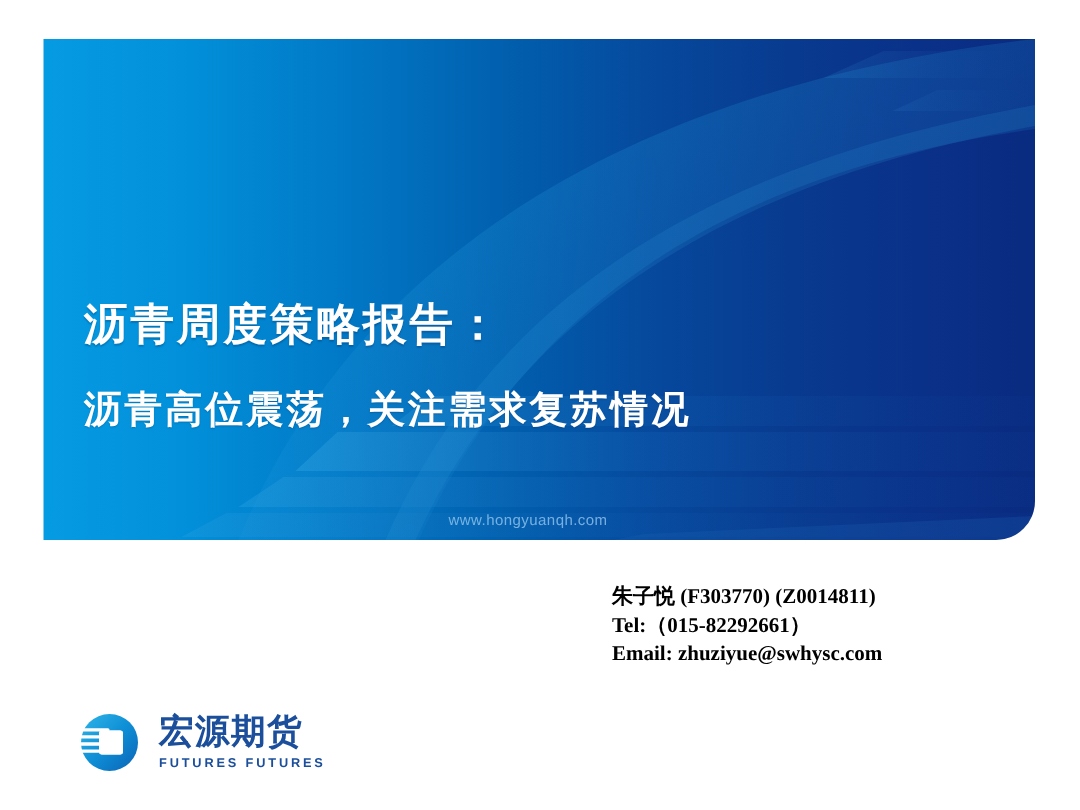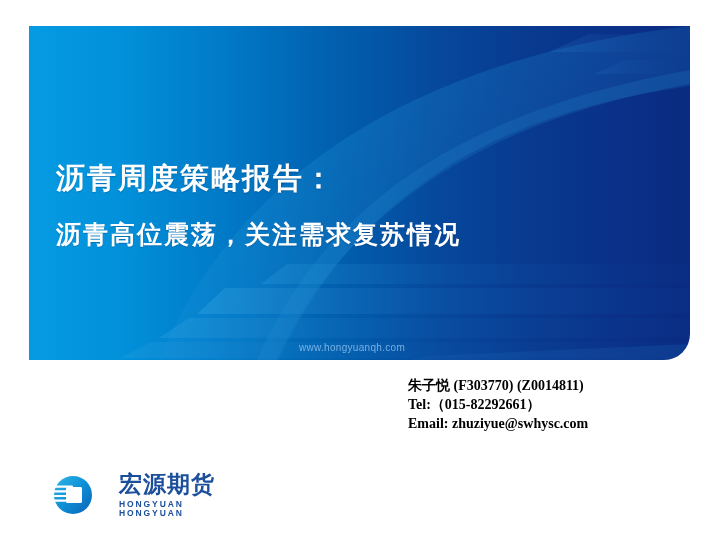--- a/index.html
+++ b/index.html
@@ -58,20 +58,21 @@
   }
   .title-main {
     color: #ffffff;
     font-size: 29px;
     font-weight: bold;
     letter-spacing: 2px;
     line-height: 1.25;
     white-space: nowrap;
     font-family: "DejaVu Serif", "Liberation Serif", serif;
     text-shadow: 0 1px 1px rgba(0,30,80,0.25);
+    margin-top: 38px;
   }
   .title-sub {
     color: #ffffff;
     font-size: 25px;
     font-weight: bold;
     letter-spacing: 2px;
     line-height: 1.25;
     margin-top: 25px;
     white-space: nowrap;
     font-family: Liberation Mono, monospace;
@@ -88,21 +89,21 @@
     color: rgba(150, 200, 238, 0.78);
     font-family: "Liberation Sans", "DejaVu Sans", sans-serif;
     z-index: 6;
     white-space: nowrap;
   }
 
   
   .contact {
     position: absolute;
     left: 408px;
-    top: 376px;
+    top: 389px;
     color: #000000;
     font-size: 14px;
     font-weight: bold;
     line-height: 19px;
     font-family: "Liberation Serif", "DejaVu Serif", serif;
     white-space: nowrap;
   }
   .contact-line { display: block; }
 
   
@@ -110,21 +111,21 @@
     position: absolute;
     left: 47px;
     top: 470px;
     width: 180px;
     height: 50px;
     display: flex;
     align-items: center;
   }
   .logo-mark { width: 52px; height: 46px; flex: 0 0 auto; }
   .logo-text {
-    margin-left: 20px;
+    margin-left: 7px;
     display: flex;
     flex-direction: column;
     justify-content: flex-start;
   }
   .logo-cn {
     font-size: 23px;
     font-weight: bold;
     color: #1B4E9B;
     letter-spacing: 1px;
     line-height: 1;
@@ -207,17 +208,17 @@
         <rect x="0" y="13.5" width="26" height="2.2" rx="1"></rect>
         <rect x="1" y="18.2" width="25" height="2.2" rx="1"></rect>
         <rect x="2" y="22.9" width="24" height="2.2" rx="1"></rect>
         <rect x="3" y="27.6" width="23" height="2.2" rx="1"></rect>
       </g>
       <rect x="19" y="15" width="16" height="16" rx="2" fill="#ffffff"></rect>
       <rect x="22.5" y="18.5" width="9" height="9" fill="#0E8FD6" opacity="0.0"></rect>
     </svg>
     <div class="logo-text">
       <div class="logo-cn">宏源期货</div>
-      <div class="logo-en">HONGYUAN HONGYUAN</div>
+      <div class="logo-en">FUTURES FUTURES</div>
     </div>
   </div>
 
 </div>
 
 </body></html>

